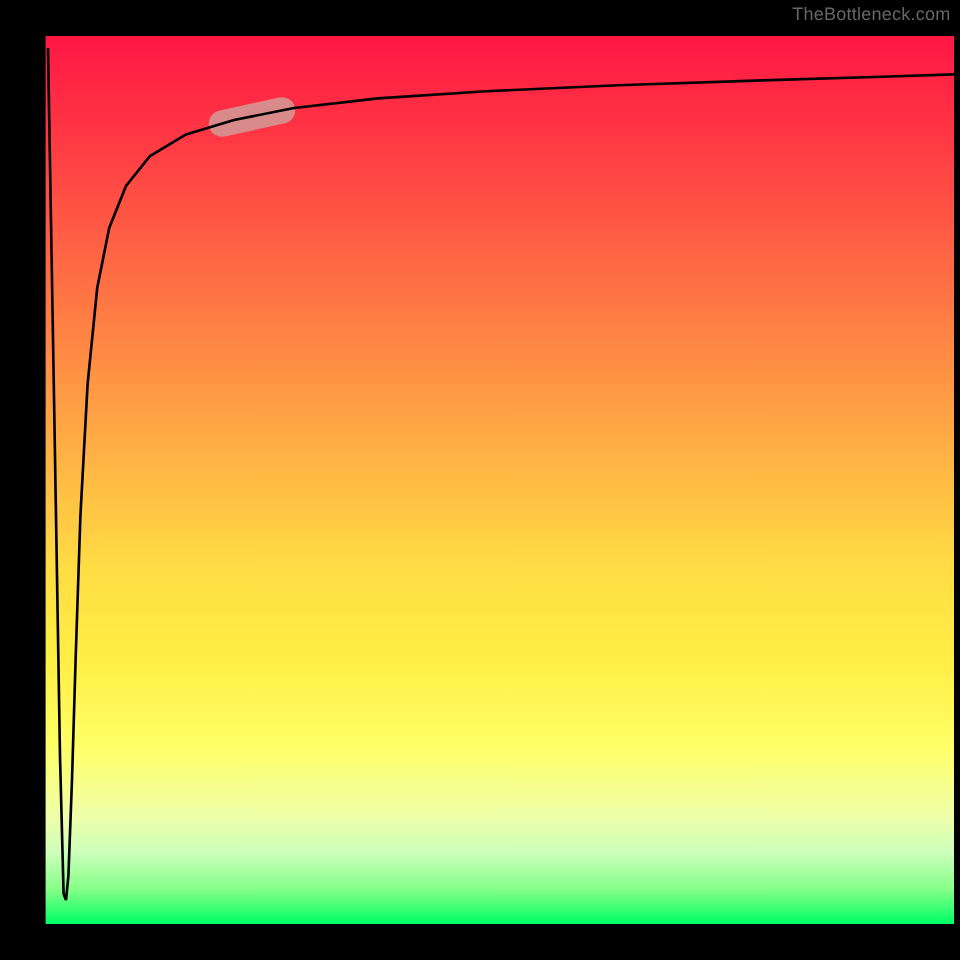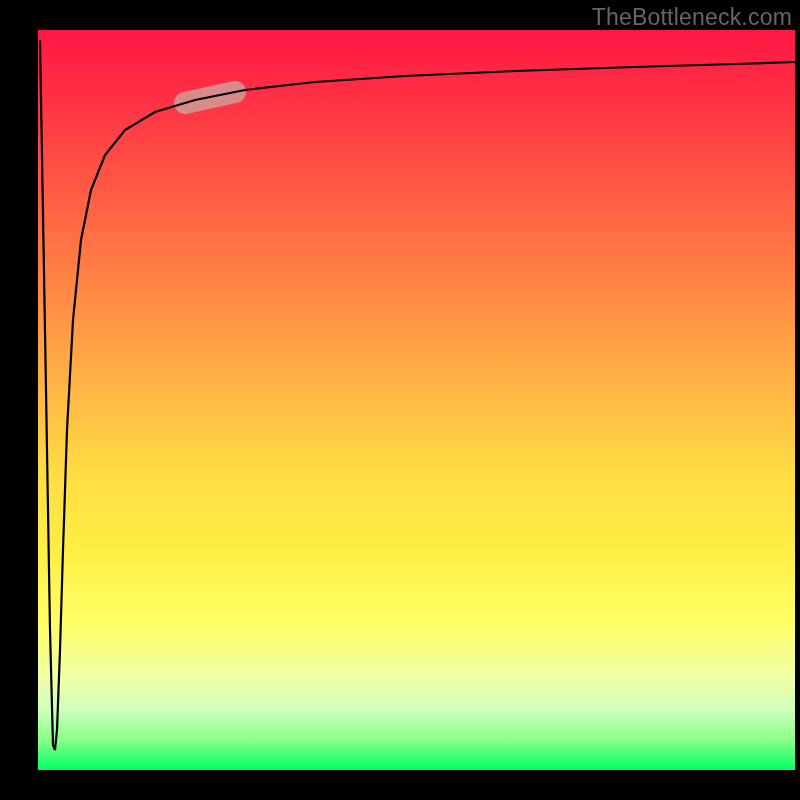--- a/index.html
+++ b/index.html
@@ -59,21 +59,21 @@
     left: 35px;
     top: 30px;
     width: 760px;
     height: 740px;
   }
   .watermark {
     position: absolute;
     top: 4px;
     right: 8px;
     color: #666;
-    font-size: 23px;
+    font-size: 15px;
     font-weight: 500;
     letter-spacing: 0.2px;
   }
 </style>
 </head>
 <body>
 
 <div class="chart-container">
 
   <div class="watermark">TheBottleneck.com</div>

